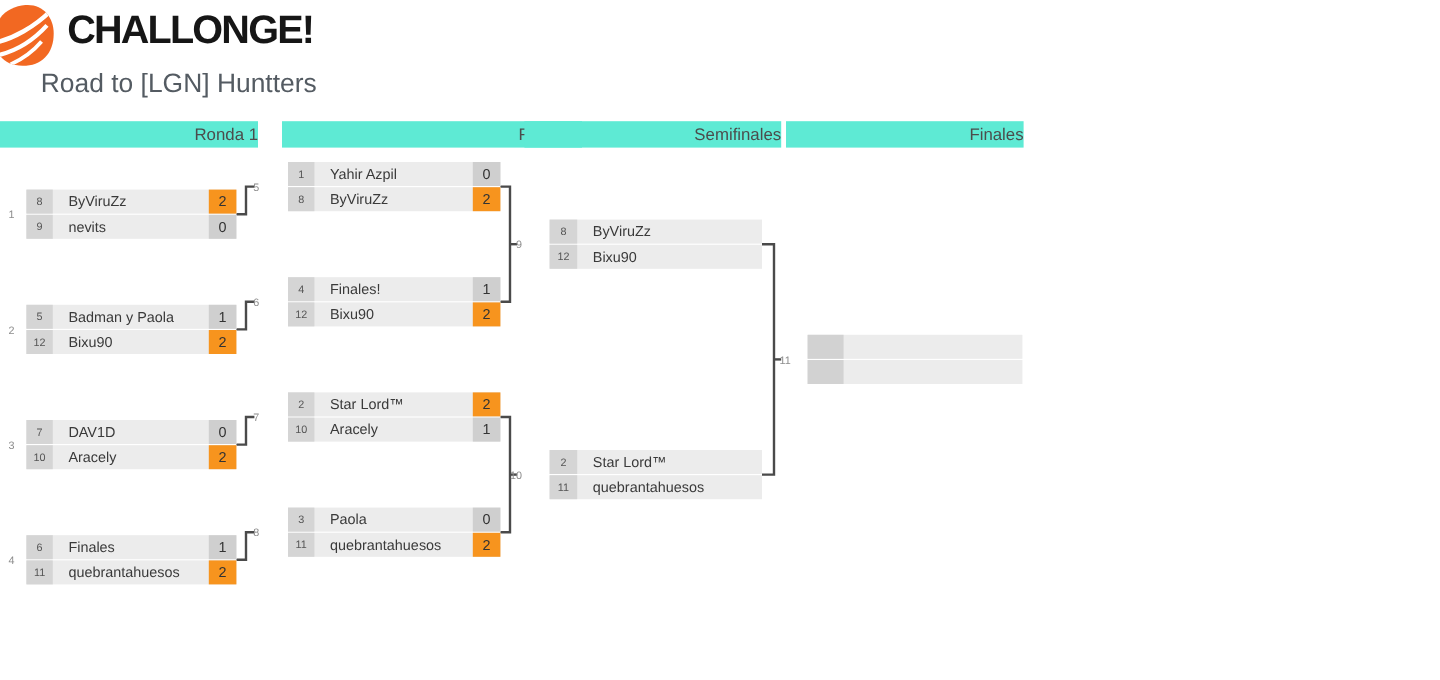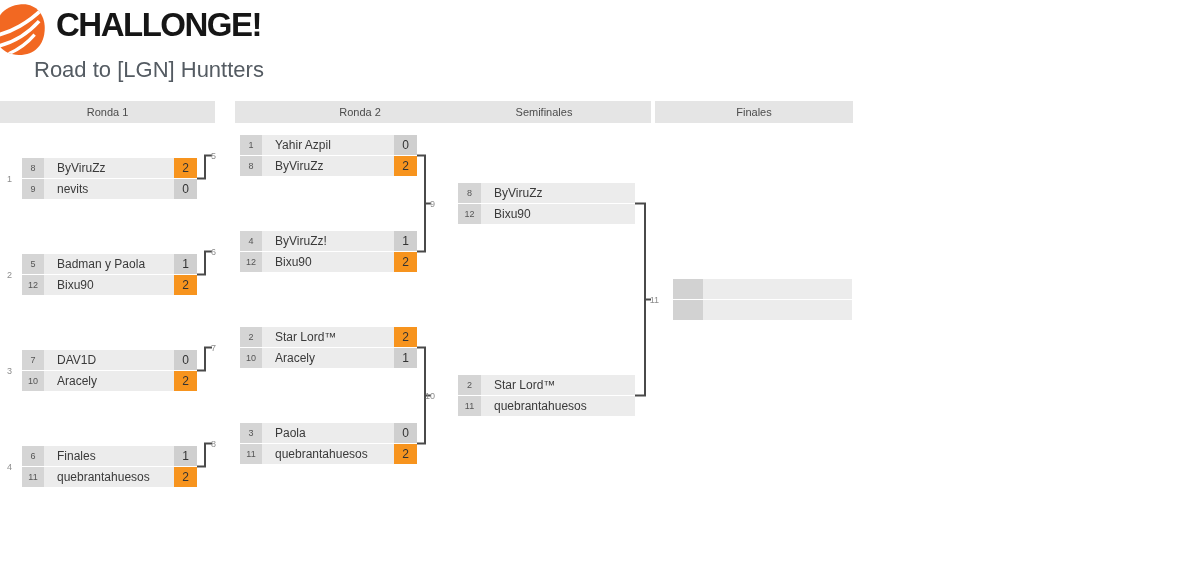--- a/index.html
+++ b/index.html
@@ -7,22 +7,22 @@
   body { font-family:"Liberation Sans", sans-serif; }
   .stage { position:relative; width:1200px; height:567px; overflow:hidden; background:#fff; }
 
   
   .logo-wrap { position:absolute; left:-7px; top:2px; width:54px; height:54px; }
   .brand-text { position:absolute; left:56px; top:6px; font-size:33px; font-weight:bold;
                 color:#161616; letter-spacing:-1.5px; }
   .tourney-title { position:absolute; left:2px; top:57px; font-size:22px; color:#545b62;margin-left:32px; }
 
   
-  .round-header { position:absolute; top:101px; height:22px; background:#e5e5e5;
-                  font-size:11px; color:#4c4c4c; text-align:center; line-height:22px; }
+  .round-header { position:absolute; top:101px; height:22px; background:#5eead4;
+                  font-size:14px; color:#4c4c4c; text-align:right; line-height:22px; }
   .rh0 { left:0;     width:215px; }
   .rh1 { left:235px; width:250px; }
   .rh2 { left:437px; width:214px; }
   .rh3 { left:655px; width:198px; }
 
   
   .connectors { position:absolute; left:0; top:0; width:1200px; height:567px; pointer-events:none; }
   .connectors path { stroke:#4a4a4a; stroke-width:2; fill:none; }
 
   
@@ -165,21 +165,21 @@
       <span class="seed">8</span>
       <span class="pname">ByViruZz</span>
       <span class="pscore win">2</span>
     </div>
   </div>
 
   <div class="match r2 m6">
     <div class="mnum">6</div>
     <div class="prow">
       <span class="seed">4</span>
-      <span class="pname">ByViruZz!</span>
+      <span class="pname">Finales!</span>
       <span class="pscore">1</span>
     </div>
     <div class="prow">
       <span class="seed">12</span>
       <span class="pname">Bixu90</span>
       <span class="pscore win">2</span>
     </div>
   </div>
 
   <div class="match r2 m7">

